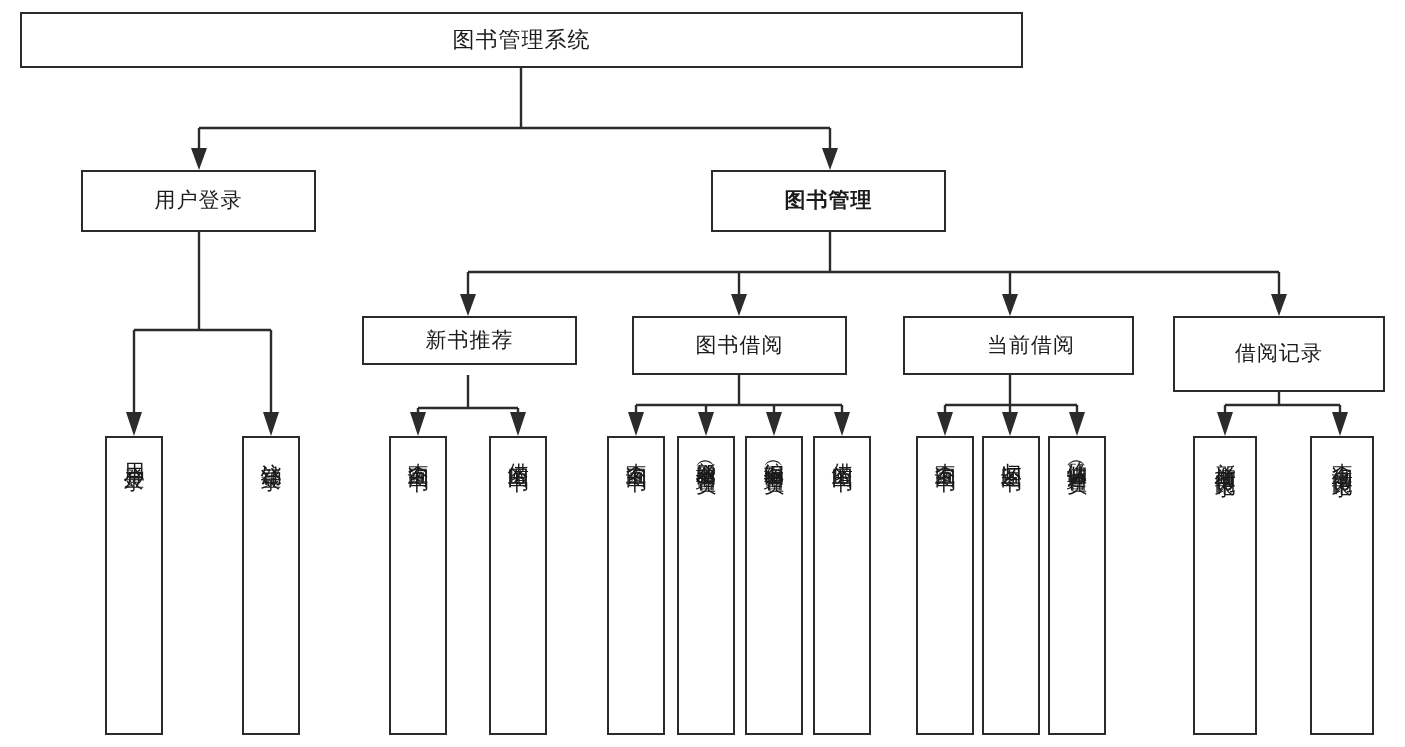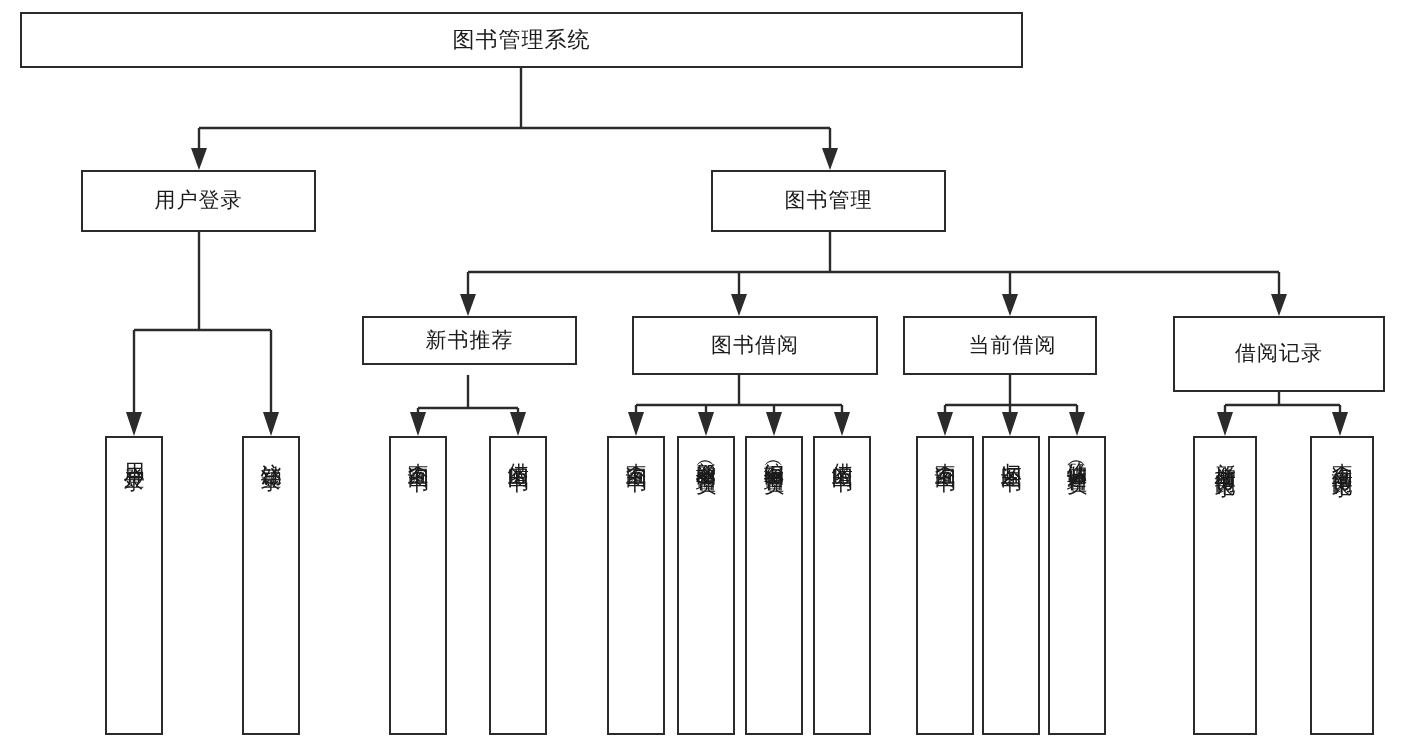--- a/index.html
+++ b/index.html
@@ -147,31 +147,31 @@
     <polygon class="arrowhead" points="1332,412 1348,412 1340,436"></polygon>
   </svg>
 
   <div class="node h root" style="left:20px; top:12px; width:1003px; height:56px;">
     <span class="label">图书管理系统</span>
   </div>
 
   <div class="node h" style="left:81px; top:170px; width:235px; height:62px;">
     <span class="label">用户登录</span>
   </div>
-  <div class="node h" style="left:711px; top:170px; width:235px; height:62px;">
+  <div class="node h" style="left:711px; top:170px; width:235px; height:62px;font-weight:bold;">
     <span class="label">图书管理</span>
   </div>
 
   <div class="node h" style="left:362px; top:316px; width:215px; height:49px;">
     <span class="label">新书推荐</span>
   </div>
-  <div class="node h" style="left:632px; top:316px; width:246px; height:59px;">
+  <div class="node h" style="left:632px; top:316px; width:215px; height:59px;">
     <span class="label">图书借阅</span>
   </div>
-  <div class="node h" style="left:903px; top:316px; width:194px; height:59px;padding-left:25px;">
+  <div class="node h" style="left:903px; top:316px; width:231px; height:59px;padding-left:25px;">
     <span class="label">当前借阅</span>
   </div>
   <div class="node h" style="left:1173px; top:316px; width:212px; height:76px;">
     <span class="label">借阅记录</span>
   </div>
 
   <div class="node v" style="left:105px; top:436px; width:58px; height:299px;">
     <span class="label">用户登录</span>
   </div>
   <div class="node v" style="left:242px; top:436px; width:58px; height:299px;">

